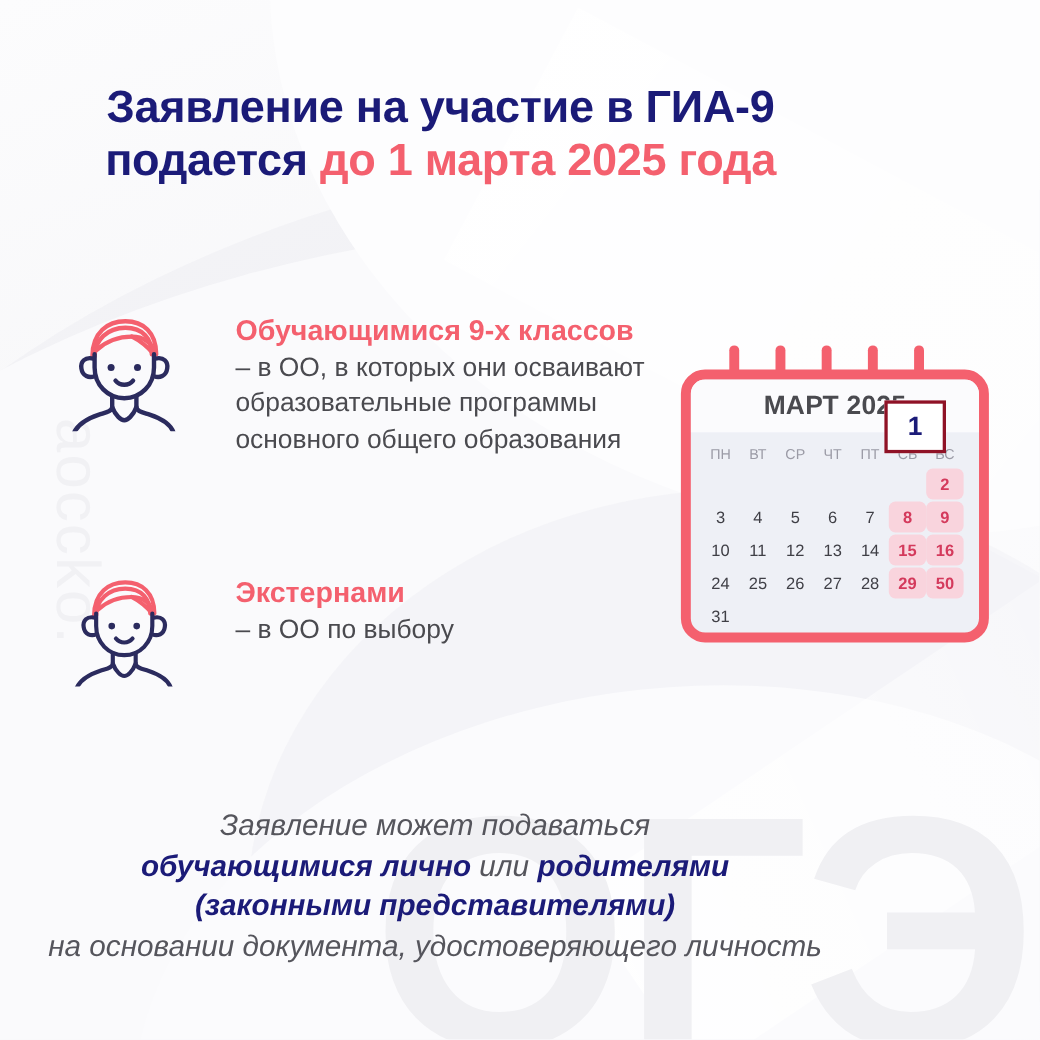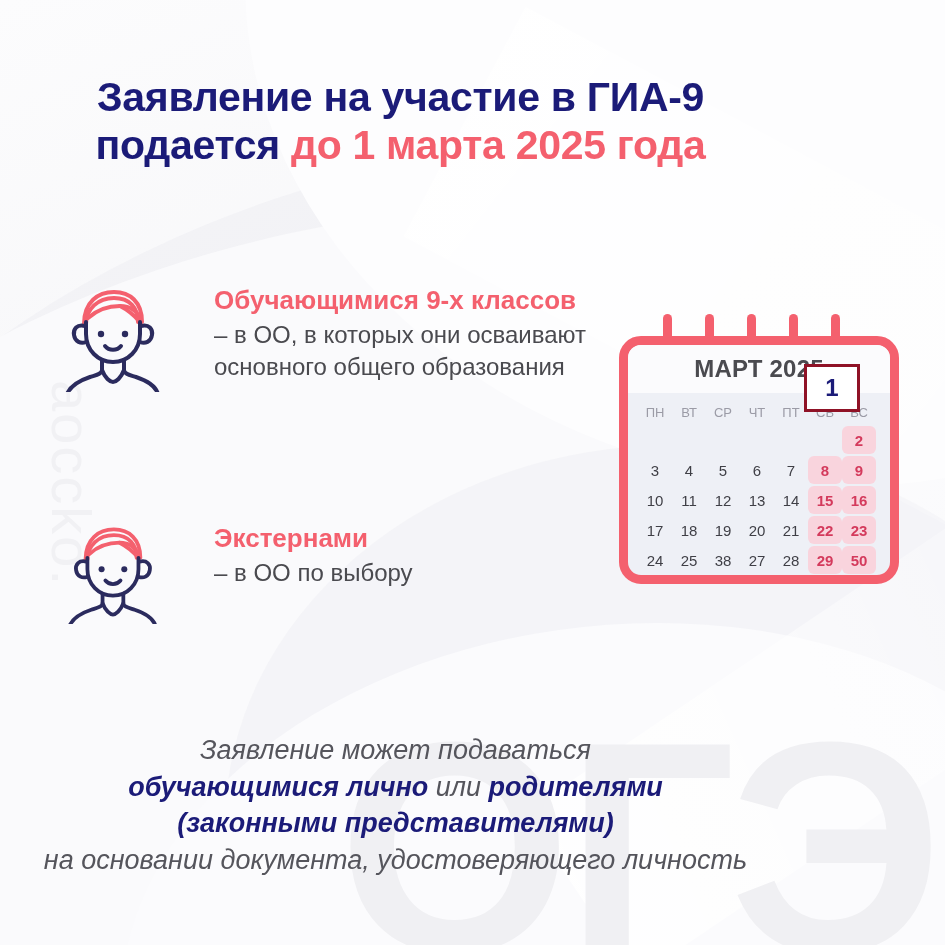--- a/index.html
+++ b/index.html
@@ -305,20 +305,21 @@
       <circle cx="61" cy="52" r="3.2" fill="#2b2b5e"></circle>
       <path d="M41 64 C45 69 53 69 57 64" fill="none" stroke="#2b2b5e" stroke-width="4" stroke-linecap="round"></path>
       <path d="M38 78 L38 88 C38 92 32 93 26 95 C14 99 6 105 3 112" fill="none" stroke="#2b2b5e" stroke-width="4" stroke-linecap="round"></path>
       <path d="M60 78 L60 88 C60 92 66 93 72 95 C84 99 92 105 94 112" fill="none" stroke="#2b2b5e" stroke-width="4" stroke-linecap="round"></path>
       <path d="M38 88 C41 96 46 100 49 100 C52 100 57 96 60 88" fill="none" stroke="#2b2b5e" stroke-width="4" stroke-linecap="round"></path>
     </svg>
     <div class="row-text">
       <div class="heading">Обучающимися 9-х классов</div>
       <div class="body-text">
         <div>– в ОО, в которых они осваивают</div>
+        <div>образовательные  программы</div>
         <div>основного общего образования</div>
       </div>
     </div>
   </div>
 
   <div class="row row-externs">
     <svg class="person-icon" viewBox="0 0 96 110">
       <path d="M20 42 C20 20 34 10 50 10 C66 10 78 20 78 40" fill="none" stroke="#f4606e" stroke-width="4" stroke-linecap="round"></path>
       <path d="M22 42 C22 27 34 16 50 16 C66 16 74 26 74 40" fill="none" stroke="#f4606e" stroke-width="4" stroke-linecap="round"></path>
       <path d="M24 36 C34 27 44 24 56 24 C66 24 74 29 76 38" fill="none" stroke="#f4606e" stroke-width="4" stroke-linecap="round"></path>
@@ -384,32 +385,23 @@
           <div class="cal-rowline">
             <div class="cal-cell day">10</div>
             <div class="cal-cell day">11</div>
             <div class="cal-cell day">12</div>
             <div class="cal-cell day">13</div>
             <div class="cal-cell day">14</div>
             <div class="cal-cell weekend">15</div>
             <div class="cal-cell weekend">16</div>
           </div>
           <div class="cal-rowline">
-            <div class="cal-cell day">17</div>
-            <div class="cal-cell day">18</div>
-            <div class="cal-cell day">19</div>
-            <div class="cal-cell day">20</div>
-            <div class="cal-cell day">21</div>
-            <div class="cal-cell weekend">22</div>
-            <div class="cal-cell weekend">23</div>
-          </div>
-          <div class="cal-rowline">
             <div class="cal-cell day">24</div>
             <div class="cal-cell day">25</div>
-            <div class="cal-cell day">38</div>
+            <div class="cal-cell day">26</div>
             <div class="cal-cell day">27</div>
             <div class="cal-cell day">28</div>
             <div class="cal-cell weekend">29</div>
             <div class="cal-cell weekend">50</div>
           </div>
           <div class="cal-rowline">
             <div class="cal-cell day">31</div>
             <div class="cal-cell empty"></div>
             <div class="cal-cell empty"></div>
             <div class="cal-cell empty"></div>

